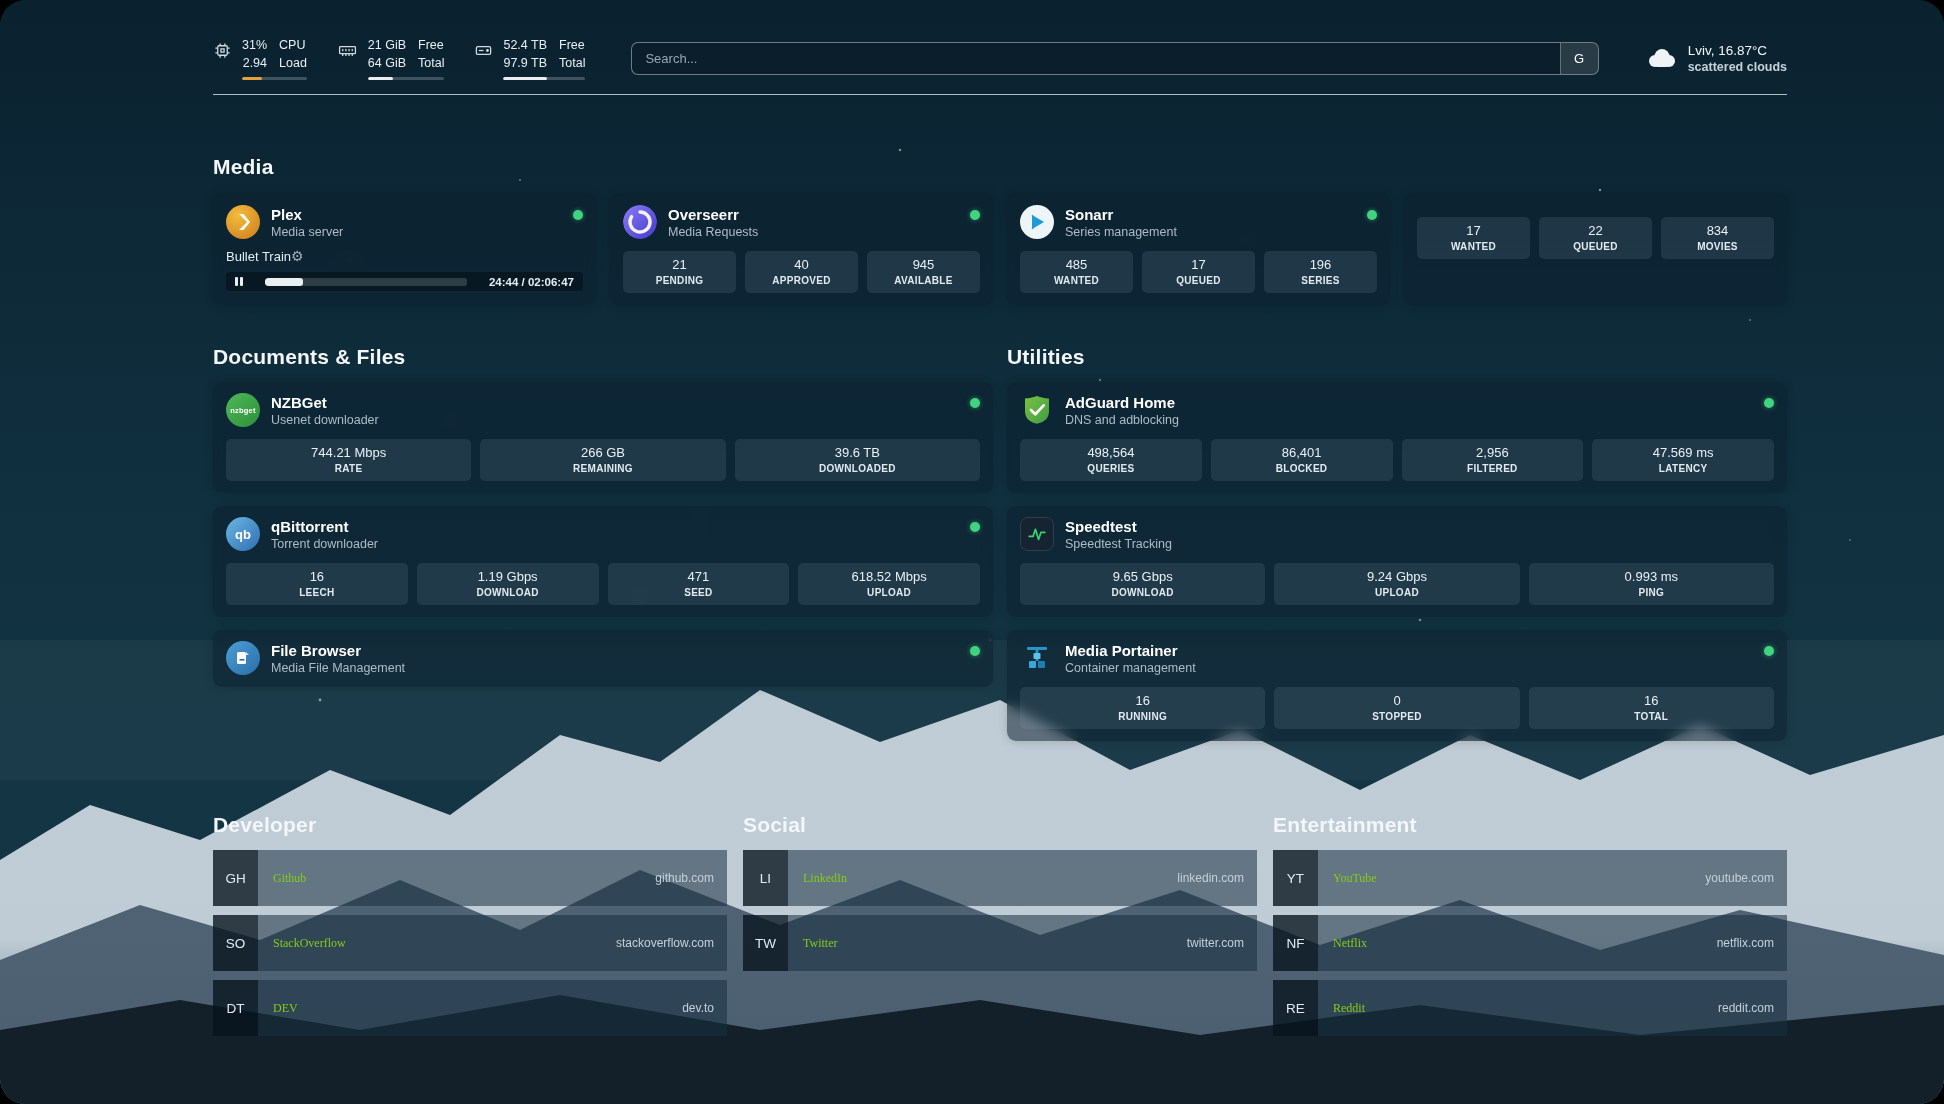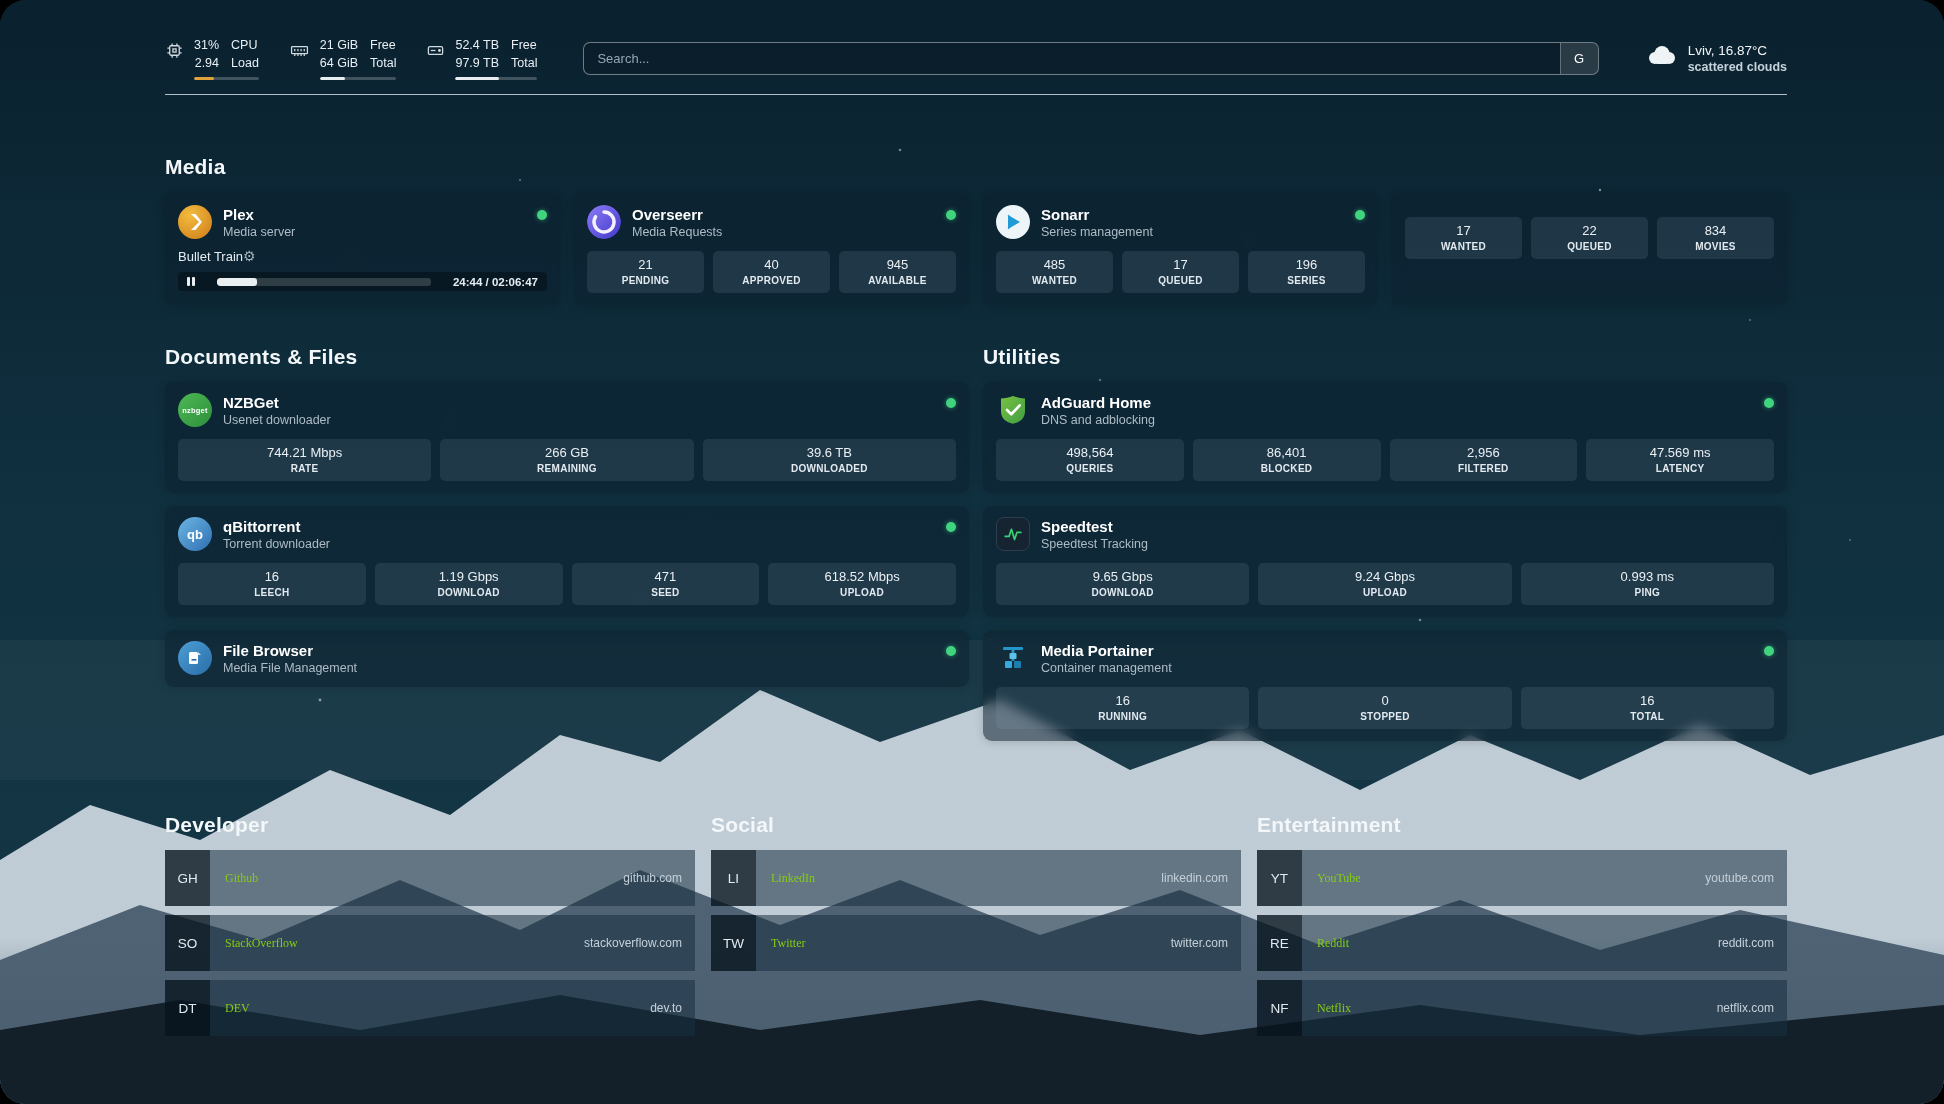--- a/index.html
+++ b/index.html
@@ -1,20 +1,20 @@
 <!DOCTYPE html>
 <html style="--status-color: #41d47e;"><head>
 <meta charset="utf-8">
 <style>
   * { margin:0; padding:0; box-sizing:border-box; }
   html,body { width:1944px; height:1104px; background:#000; overflow:hidden;
               font-family:"Liberation Sans", sans-serif; }
   .screen { position:absolute; inset:0; border-radius:26px; overflow:hidden; background:#0d2737; }
   .bg { position:absolute; inset:0; width:100%; height:100%; display:block; }
-  .content { position:relative; z-index:2; padding:36px 157px 11px 165px; height:100%; }
+  .content { position:relative; z-index:2; padding:36px 157px 11px 165px; height:100%;margin-left:48px; }
 
   
   .topbar { display:flex; align-items:center; }
   .res-widgets { display:flex; gap:30px; }
   .res { display:flex; gap:10px; align-items:flex-start; }
   .res-icon { margin-top:5px; opacity:.92; flex-shrink:0; }
   .res-cols { display:flex; gap:12px; }
   .res-value { font-size:12.5px; color:#e9eff3; line-height:1.45; text-align:right; }
   .res-label { font-size:12.5px; color:#e9eff3; line-height:1.45; }
   .res-track { margin-top:5px; height:3px; background:rgba(255,255,255,.22); border-radius:2px; overflow:hidden; }
@@ -23,21 +23,21 @@
 
   .search { flex:1; display:flex; height:33px; border:1px solid rgba(255,255,255,.42); border-radius:7px;
             background:rgba(8,22,32,.32); overflow:hidden; margin:0 46px; }
   .search input { flex:1; background:transparent; border:none; outline:none; color:#e2ebf1;
                   padding:0 13px; font-size:13px; font-family:inherit; }
   .search input::placeholder { color:#94a8b4; }
   .search-btn { width:38px; display:flex; align-items:center; justify-content:center;
                 background:rgba(255,255,255,.13); color:#fff; font-size:13px;
                 border-left:1px solid rgba(255,255,255,.28); cursor:pointer; }
 
-  .weather { display:flex; align-items:flex-start; gap:11px; }
+  .weather { display:flex; align-items:flex-end; gap:11px; }
   .w-loc { font-size:13.5px; color:#f1f5f8; }
   .w-cond { font-size:12.5px; color:#c6d2da; margin-top:2px;font-weight:bold; }
 
   .divider { margin-top:14px; border-bottom:1px solid rgba(235,244,248,.75); }
 
   
   .section-title { font-size:21px; font-weight:700; color:#f3f7f9; letter-spacing:.2px; }
   .media-title { margin-top:60px; }
   .media-grid { margin-top:15px; display:grid; grid-template-columns:repeat(4,1fr); gap:14px; }
 
@@ -596,31 +596,31 @@
         <div class="section-title">Entertainment</div>
         <div class="bm-list">
           <div class="bm">
             <span class="bm-abbr">YT</span>
             <span class="bm-body">
               <span class="bm-name">YouTube</span>
               <span class="bm-url">youtube.com</span>
             </span>
           </div>
           <div class="bm">
+            <span class="bm-abbr">NF</span>
+            <span class="bm-body">
+              <span class="bm-name">Netflix</span>
+              <span class="bm-url">netflix.com</span>
+            </span>
+          </div>
+          <div class="bm">
             <span class="bm-abbr">RE</span>
             <span class="bm-body">
               <span class="bm-name">Reddit</span>
               <span class="bm-url">reddit.com</span>
             </span>
           </div>
-          <div class="bm">
-            <span class="bm-abbr">NF</span>
-            <span class="bm-body">
-              <span class="bm-name">Netflix</span>
-              <span class="bm-url">netflix.com</span>
-            </span>
-          </div>
         </div>
       </div>
     </div>
 
   </div>
 </div>
 
 </body></html>

